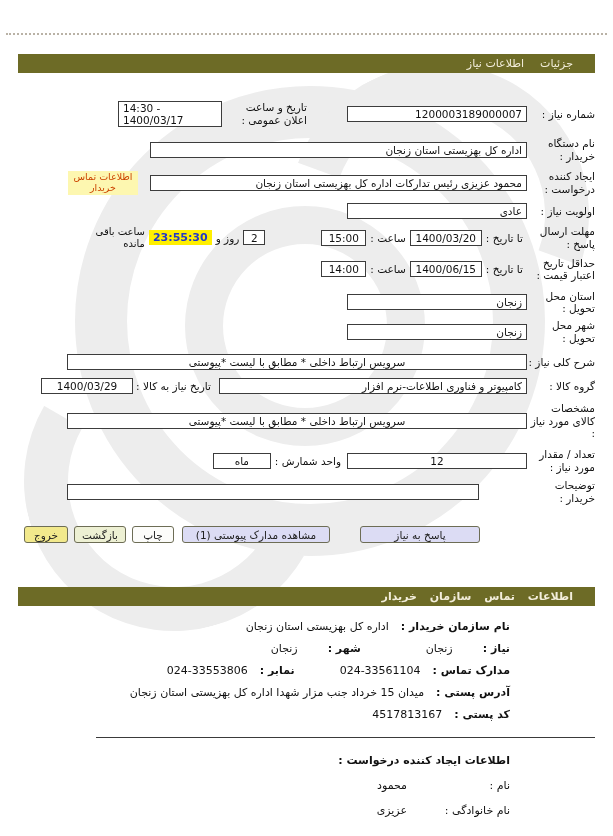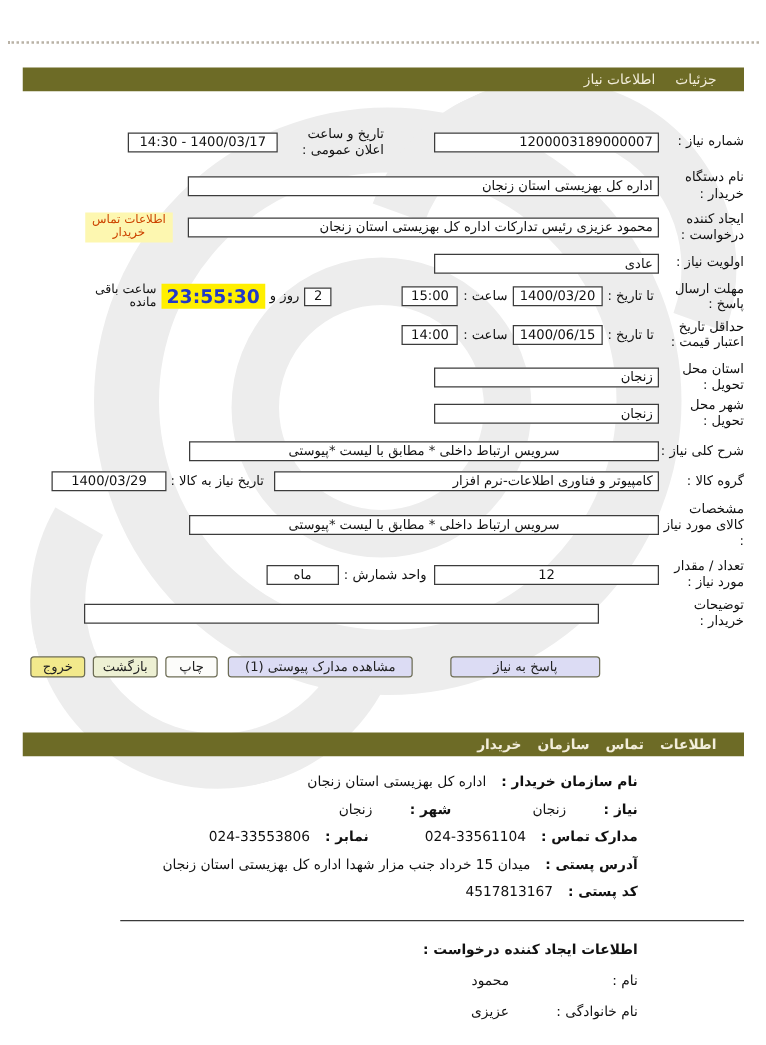--- a/index.html
+++ b/index.html
@@ -28,38 +28,38 @@
   .lbl { width:68px; flex:0 0 auto; font-size:10.5px; line-height:1.2; color:#111; }
   .lbl.w85 { width:85px; }
   .inl { font-size:10.5px; margin-left:4px; margin-right:4px; flex:0 0 auto; }
   .fld {
     border:1px solid var(--field-border,#3c3c3c); background:#fff; min-height:16px;
     display:flex; align-items:center; padding:0 4px; font-size:10.5px; flex:0 0 auto;
   }
   .jc { justify-content:center; }
   .jleft { justify-content:flex-start; } 
   .ltr { direction:ltr; unicode-bidi:isolate; }
-  .w45{width:45px}.w58{width:58px}.w72{width:72px}.w92{width:92px}.w112{width:120px}
-  .w180{width:180px}.w280{width:308px}.w377{width:377px}.w412{width:412px}.w460{width:376px}
+  .w45{width:45px}.w58{width:58px}.w72{width:72px}.w92{width:92px}.w112{width:104px}
+  .w180{width:180px}.w280{width:308px}.w377{width:377px}.w412{width:412px}.w460{width:460px}
   .mt4{margin-top:4px}.mt6{margin-top:6px}.mt8{margin-top:8px}.mt10{margin-top:10px}
   .mt14{margin-top:14px}.mt16{margin-top:16px}.mt22{margin-top:22px}.mt28{margin-top:28px}.mt44{margin-top:44px}
   .mr6{margin-right:6px}.mr8{margin-right:8px}.mr12{margin-right:12px}.mr14{margin-right:30px}
   .mr40{margin-right:40px}.mr45{margin-right:45px}.mr48{margin-right:48px}.mr56{margin-right:56px}
   .mr65{margin-right:65px}.mr115{margin-right:115px}
   
   .contact-link {
     width:70px; font-size:9.5px; line-height:1.15; text-align:center;
     background:var(--link-bg,#fdf7b0); color:var(--link-text,#cc4400); cursor:pointer; padding:1px 0;
   }
   
   .cd { display:flex; align-items:center; gap:4px; }
   .cd-box { width:22px; height:15px; border:1px solid var(--field-border,#3c3c3c); background:#fff;
             display:flex; align-items:center; justify-content:center; font-size:10.5px; }
   .cd-timer { background:var(--countdown-bg,#ffef00); color:var(--countdown-text,#2238c8);
-              font-weight:bold; font-size:15px; padding:1px 4px; }
+              font-weight:bold; font-size:11px; padding:1px 4px; }
   .cd-suffix { width:58px; font-size:10px; line-height:1.15; }
   .cd-word { font-size:10.5px; }
   
   .sec-title { font-weight:bold; font-size:12px; }
   
   .btnrow { display:flex; align-items:center; }
   .btn {
     height:17px; border:1px solid #6d6d55; border-radius:3px; font-family:inherit;
     font-size:10.5px; color:#222; display:flex; align-items:center; justify-content:center;
     cursor:pointer; padding:0 2px;

